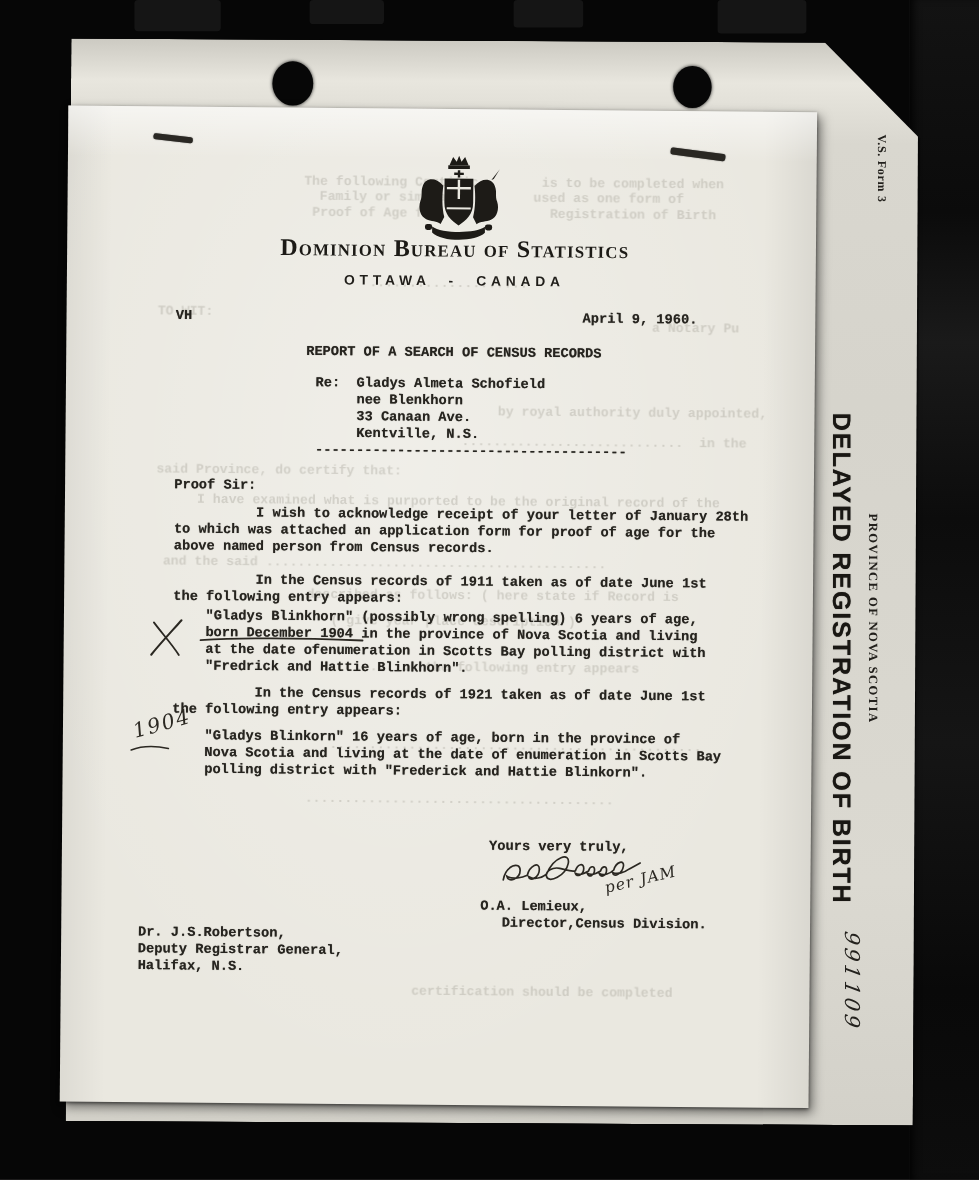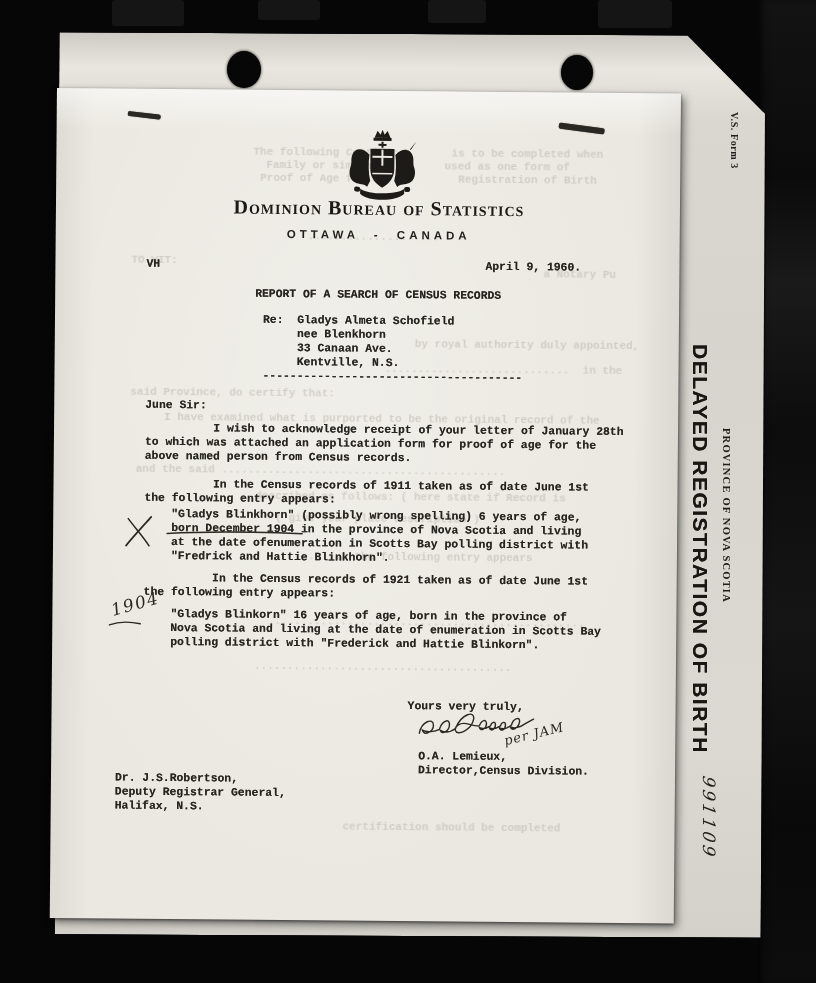--- a/index.html
+++ b/index.html
@@ -129,21 +129,21 @@
     <div class="typed" style="left:430px;top:168px;">April 9, 1960.</div>
 
     <div class="typed center-line" style="top:197px;">REPORT OF A SEARCH OF CENSUS RECORDS</div>
 
     <div class="typed" style="left:208px;top:223px;">Re:  Gladys Almeta Schofield
      nee Blenkhorn
      33 Canaan Ave.
      Kentville, N.S.
 --------------------------------------</div>
 
-    <div class="typed" style="left:91px;top:309px;">June Sir:</div>
+    <div class="typed" style="left:91px;top:309px;">Proof Sir:</div>
 
     <div class="typed" style="left:91px;top:332px;">          I wish to acknowledge receipt of your letter of January 28th
 to which was attached an application form for proof of age for the
 above named person from Census records.</div>
     <div class="typed" style="left:91px;top:388px;">          In the Census records of 1911 taken as of date June 1st
 the following entry appears:</div>
     <div class="typed" style="left:118px;top:418px;">"Gladys Blinkhorn" (possibly wrong spelling) 6 years of age,
 born December 1904 in the province of Nova Scotia and living
 at the date ofenumeration in Scotts Bay polling district with
 "Fredrick and Hattie Blinkhorn".</div>
@@ -173,21 +173,21 @@
       </svg>
     </div>
 
     <div class="typed" style="left:356px;top:608px;">Yours very truly,</div>
     <div class="abs" style="left:362px;top:614px;width:170px;height:42px;">
       <svg width="170" height="42" viewBox="0 0 170 42">
         <path d="M6,28 C8,16 20,12 20,20 C20,27 10,31 9,25 C14,28 22,26 26,24 C28,16 36,12 36,19 C36,26 28,30 27,25 C32,28 38,26 42,23 C48,8 62,4 60,14 C58,24 44,31 42,25 C41,20 47,17 53,18 C58,19 62,21 66,20 C68,14 73,13 73,18 C73,23 67,26 66,22 C70,24 74,22 77,20 C78,16 82,15 82,19 C82,24 77,26 76,22 C80,24 84,22 87,20 C88,16 92,15 92,19 C92,24 87,26 86,22 C90,24 95,22 98,19 C100,12 107,10 106,16 C105,22 98,26 97,21 C101,23 107,21 111,18 L120,13" stroke="#2b2822" stroke-width="1.4" fill="none" stroke-linecap="round"></path>
       </svg>
     </div>
     <div class="abs script" style="left:452px;top:634px;font-size:13px;transform:rotate(-14deg);letter-spacing:1px;">per JAM</div>
-    <div class="typed" style="left:367px;top:658px;font-family:Liberation Mono, monospace;">O.A. Lemieux,</div>
+    <div class="typed" style="left:349px;top:658px;font-family:Liberation Mono, monospace;">O.A. Lemieux,</div>
     <div class="typed" style="left:367px;top:672px;">Director,Census Division.</div>
 
     <div class="typed" style="left:64px;top:682px;">Dr. J.S.Robertson,
 Deputy Registrar General,
 Halifax, N.S.</div>
 
   </div>
 
 </div>
 

